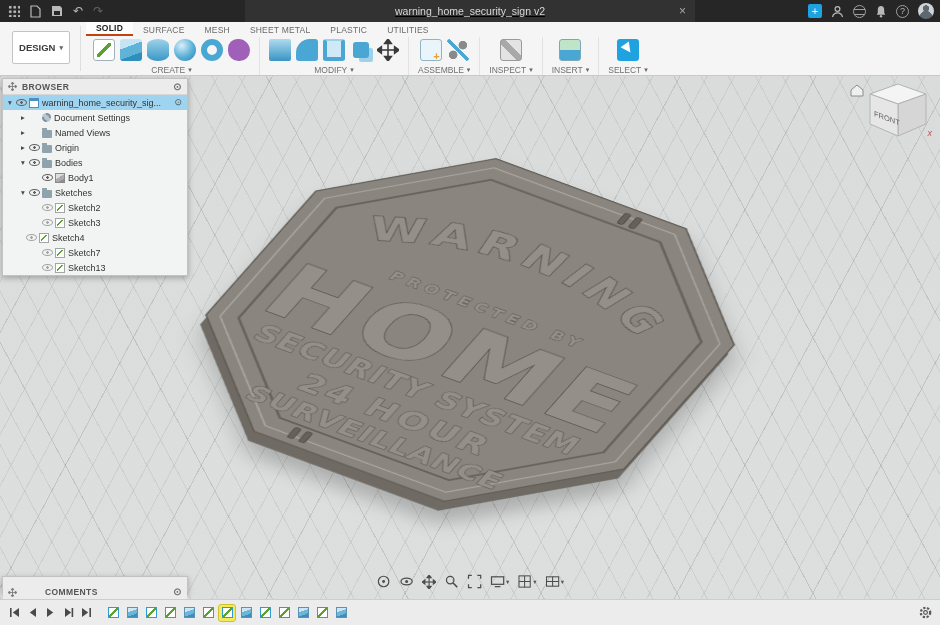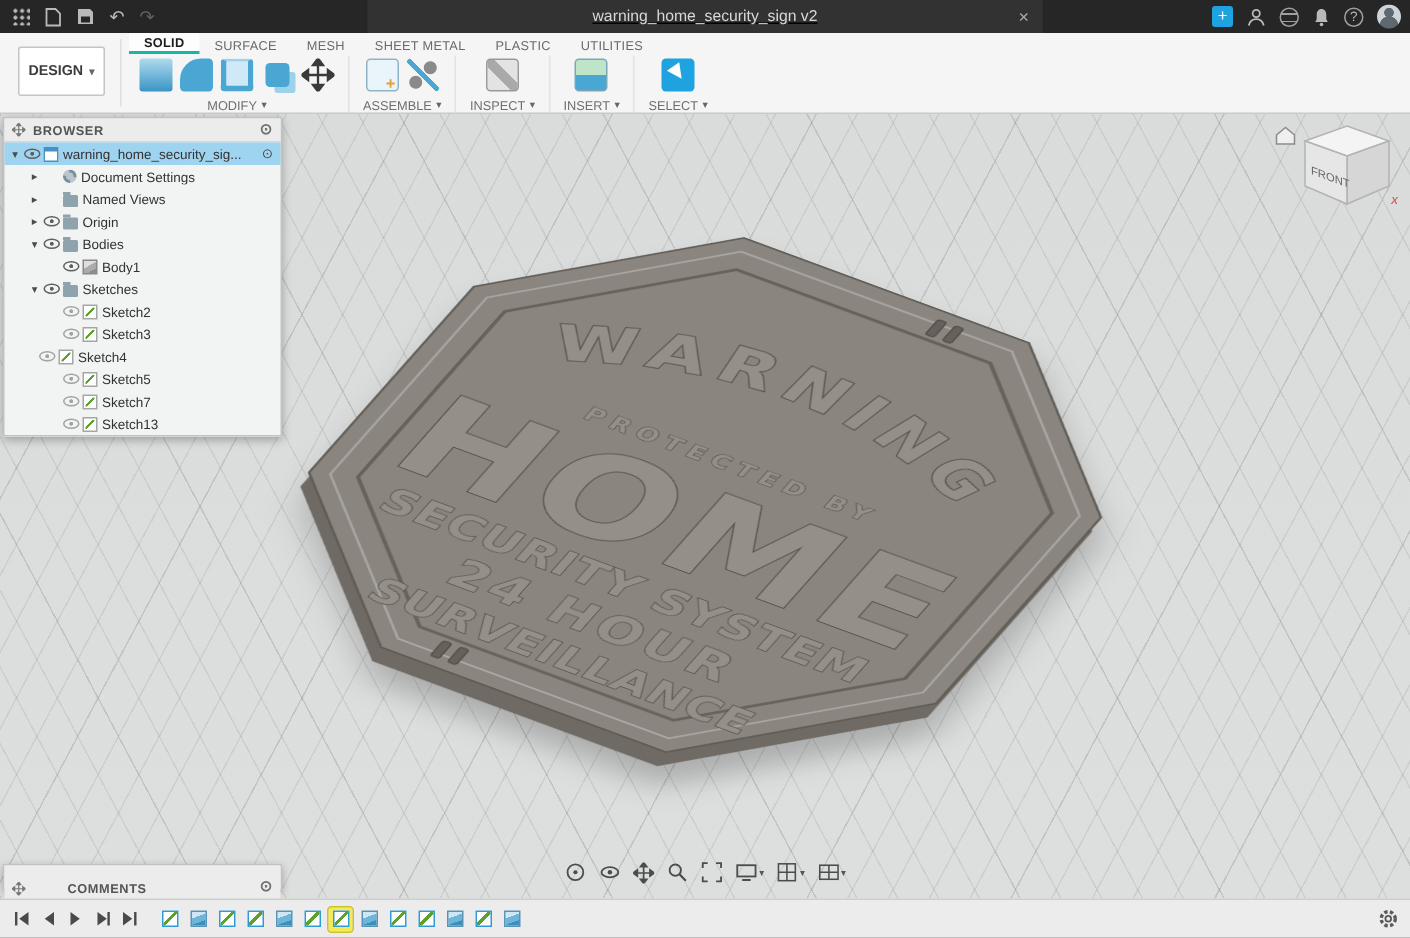--- a/index.html
+++ b/index.html
@@ -32,21 +32,21 @@
   
   .toolbar{position:absolute;top:22px;left:0;right:0;height:54px;background:#f5f5f5;
            border-bottom:1px solid #c9c9c9;z-index:39;}
   .ws{position:absolute;left:12px;top:9px;width:58px;height:33px;background:#fff;border:1px solid #c4c4c4;
       border-radius:2px;display:flex;align-items:center;justify-content:center;gap:4px;font-size:9.5px;
       color:#3c3c3c;font-weight:bold;}
   .caret{font-size:7px;color:#666;}
   .tb-vsep{position:absolute;left:80px;top:4px;bottom:4px;width:1px;background:#dedede;}
   .tabs{position:absolute;left:86px;top:1px;display:flex;align-items:flex-end;height:13px;}
   .tab{font-size:8.5px;color:#6a6a6a;padding:2px 10px 1px 10px;letter-spacing:.2px;}
-  .tab.active{color:#1c1c1c;font-weight:bold;background:#fdfdfd;border-bottom:2px solid #14b8a6;}
+  .tab.active{color:#1c1c1c;font-weight:bold;background:#fdfdfd;border-bottom:2px solid #c2410c;}
   .groups{position:absolute;left:84px;top:15px;display:flex;}
   .tgroup{display:flex;flex-direction:column;align-items:center;padding:0 9px;border-right:1px solid #e2e2e2;}
   .gicons{display:flex;gap:5px;align-items:center;height:26px;}
   .glabel{font-size:8.5px;color:#6f6f6f;margin-top:2px;display:flex;gap:3px;align-items:center;}
 
   .ic{width:22px;height:22px;border-radius:3px;position:relative;flex:0 0 auto;}
   .ic-sketch{background:#fff;border:1px solid #9fb3bd;}
   .ic-sketch::after{content:"";position:absolute;inset:3px;
       background:linear-gradient(135deg,transparent 42%,#5aa22c 42%,#5aa22c 58%,transparent 58%);}
   .ic-box{background:linear-gradient(160deg,#c6e5f4 0 35%,#5fb2d8 35% 70%,#2f8fbc 70%);}
@@ -236,20 +236,34 @@
       <span class="tab active">SOLID</span>
       <span class="tab">SURFACE</span>
       <span class="tab">MESH</span>
       <span class="tab">SHEET METAL</span>
       <span class="tab">PLASTIC</span>
       <span class="tab">UTILITIES</span>
     </div>
     <div class="groups">
       <div class="tgroup">
         <div class="gicons">
+          <div class="ic ic-sketch"></div>
+          <div class="ic ic-box"></div>
+          <div class="ic ic-cyl"></div>
+          <div class="ic ic-sph"></div>
+          <div class="ic ic-tor"></div>
+          <div class="ic ic-form"></div>
+        </div>
+        <div class="glabel">
+            <span>CREATE</span>
+            <span class="caret">▾</span>
+          </div>
+      </div>
+      <div class="tgroup">
+        <div class="gicons">
           <div class="ic ic-pp"></div>
           <div class="ic ic-fil"></div>
           <div class="ic ic-shell"></div>
           <div class="ic ic-comb"></div>
           <div class="ic">
             <svg width="22" height="22" viewBox="0 0 20 20">
                 <g stroke="#3a3a3a" stroke-width="1.4" fill="#3a3a3a">
                   <line x1="10" y1="3" x2="10" y2="17"></line>
                   <line x1="3" y1="10" x2="17" y2="10"></line>
                   <path d="M10 0l3 4H7z"></path>
@@ -388,27 +402,20 @@
       <span class="expander"></span>
       <span class="eye"></span>
       <span class="bi bi-sketch"></span>
       <span class="brow-label">Sketch4</span>
 
     </div>
         <div class="brow dim" style="padding-left: 28px;">
       <span class="expander"></span>
       <span class="eye"></span>
       <span class="bi bi-sketch"></span>
-      <span class="brow-label">Sketch5</span>
-
-    </div>
-        <div class="brow dim" style="padding-left: 28px;">
-      <span class="expander"></span>
-      <span class="eye"></span>
-      <span class="bi bi-sketch"></span>
       <span class="brow-label">Sketch7</span>
 
     </div>
         <div class="brow dim" style="padding-left: 28px;">
       <span class="expander"></span>
       <span class="eye"></span>
       <span class="bi bi-sketch"></span>
       <span class="brow-label">Sketch13</span>
 
     </div>

